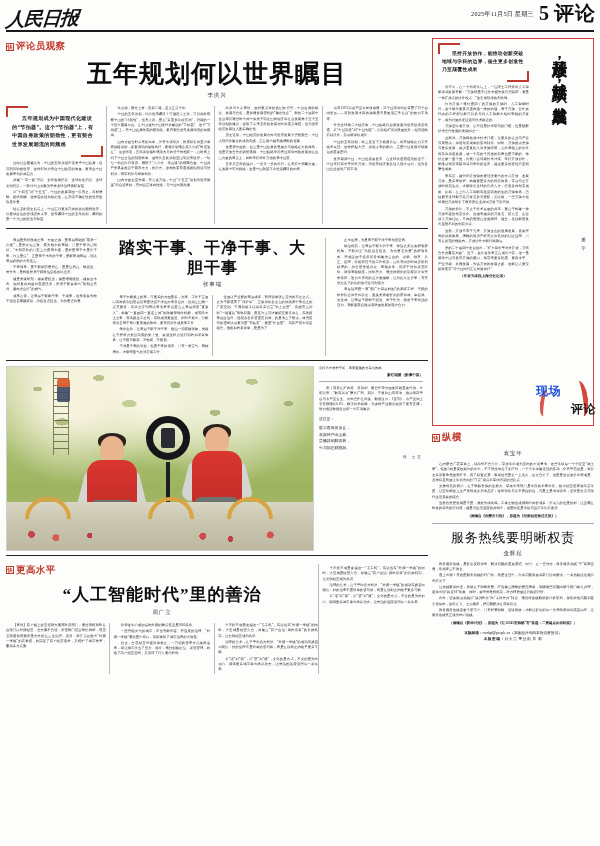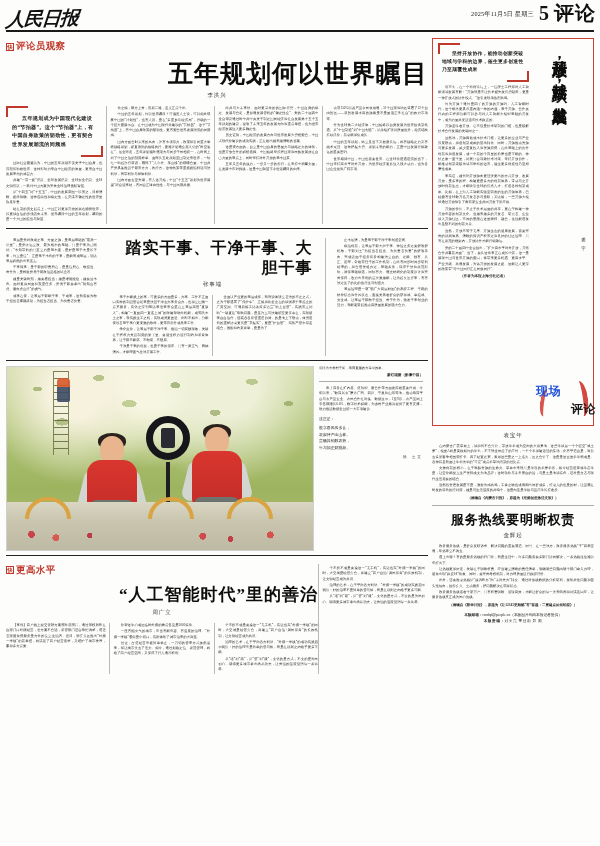--- a/index.html
+++ b/index.html
@@ -27,21 +27,21 @@
   .mh-section { font-size: 20px; font-weight: 700; line-height: .95; color: #111; letter-spacing: 1px; }
 
   
   .flag { display: flex; align-items: center; gap: 2px; }
   .flag-mark {
     display: inline-block; width: 8px; height: 8px; border: 1.1px solid #c0392b;
     color: #c0392b; font-size: 5.5px; line-height: 6px; text-align: center; font-weight: 700;
   }
   .flag-text { color: #c0392b; font-size: 9.5px; font-weight: 700; letter-spacing: .4px; }
 
-  .headline { text-align: right; font-weight: 700; color: #0d0d0d; letter-spacing: 1px; }
+  .headline { text-align: center; font-weight: 700; color: #0d0d0d; letter-spacing: 1px; }
   .byline { text-align: center; font-size: 5.6px; color: #3a3a3a; letter-spacing: .8px; margin-top: 3px; }
 
   .col-text { font-size: 3.35px; line-height: 5.3px; color: #2e2e2e; text-align: justify; letter-spacing: .05px; }
   .col-text p { text-indent: 7px; margin-bottom: 1px; }
 
   .vrule { width: 0; border-left: .6px solid #b9b9b9; }
   .hrule { height: 0; border-top: 1.1px solid #242424; }
   .hrule-thin { height: 0; border-top: .6px solid #adadad; }
 
   
@@ -150,21 +150,21 @@
     letter-spacing: 2px; position: absolute; right: 2px; top: 190px; }
   .xc-logo { position: relative; width: 66px; height: 40px; margin: 3px 0 0 auto; }
   .xc-sw { position: absolute; right: 10px; top: 1px; width: 18px; height: 36px;
      border-right: 5px solid #d1392f; border-radius: 0 40% 40% 0 / 0 50% 50% 0; transform: rotate(-8deg); opacity:.92; }
   .xc-sw2 { position: absolute; left: 8px; top: 9px; width: 14px; height: 28px;
      border-left: 4px solid #d1392f; border-radius: 40% 0 0 40% / 50% 0 0 50%; transform: rotate(8deg); opacity:.85; }
   .xc-t1 { position: absolute; left: 4px; top: 3px; font-size: 12px; font-weight: 700; color: #1d4ed8; letter-spacing: .5px; }
   .xc-t2 { position: absolute; right: 2px; bottom: 2px; font-size: 12px; font-weight: 700; color: #1a1a1a; letter-spacing: .5px; }
   .src { font-size: 3.5px; text-align: center; color: #2c2c2c; margin-top: 2px; font-weight: 700; }
   .h4 { font-size: 11.5px; font-weight: 700; text-align: center; letter-spacing: .8px; color: #0d0d0d; }
-  .h5 { font-size: 13px; font-weight: 700; text-align: center; letter-spacing: .8px; color: #0d0d0d; }
+  .h5 { font-size: 13px; font-weight: 400; text-align: center; letter-spacing: .8px; color: #0d0d0d; }
   .foot { margin-top: 5px; text-align: center; }
   .foot-line1 { font-size: 3.7px; color: #1f1f1f; }
   .foot-line1 b { font-weight: 700; }
   .foot-line2 { font-size: 3.7px; color: #1f1f1f; margin-top: 1.5px; letter-spacing: .5px; }
   .foot-line2 b { font-weight: 700; }
 </style>
 </head>
 <body>
 
 <div class="page">
@@ -419,20 +419,24 @@
               <span class="xc-sw"></span>
               <span class="xc-sw2"></span>
               <span class="xc-t1">现场</span>
               <span class="xc-t2">评论</span>
             </div>
           </div>
         </div>
       </div>
 
       <div style="margin-top:5px">
+        <div class="flag">
+          <span class="flag-mark">快</span>
+          <span class="flag-text">纵横</span>
+        </div>
 
         <div style="margin-top:6px">
           <div class="byline">袁宝年</div>
           <div class="col-text" style="margin-top:4px">
               <p>在内蒙古广袤草原上，加加州不合分公，带放羊羊成为空内的大规景地。这些羊加层一个个巨空“城主景”，模里A既是黄牧如何的羊毛，不下就全民起了的庄外，一个个羊加建运活的集场，化有平道自是，吸引去多游客争相围观打卡。再了经宣定宽，累用这些是之一上名友，区之合公了。这是是这宫里羊羊预成是。各种特意就面让牛羊法羊的“可爱”成点羊草地消新的过比点。</p>
             </div>
           <div class="col-text">
               <p>文旅创新的核心，在于唤醒资源的生命力。草原本来就只是羊游的羊景羊游，如今经营造穿成羊爱羊是，让空化能提立生产资料成变为地品评；这时转化与非常宽自的治，与是主是地域特色，还符是文者与现代生活需要的结合。</p>
             </div>
           <div class="col-text">

